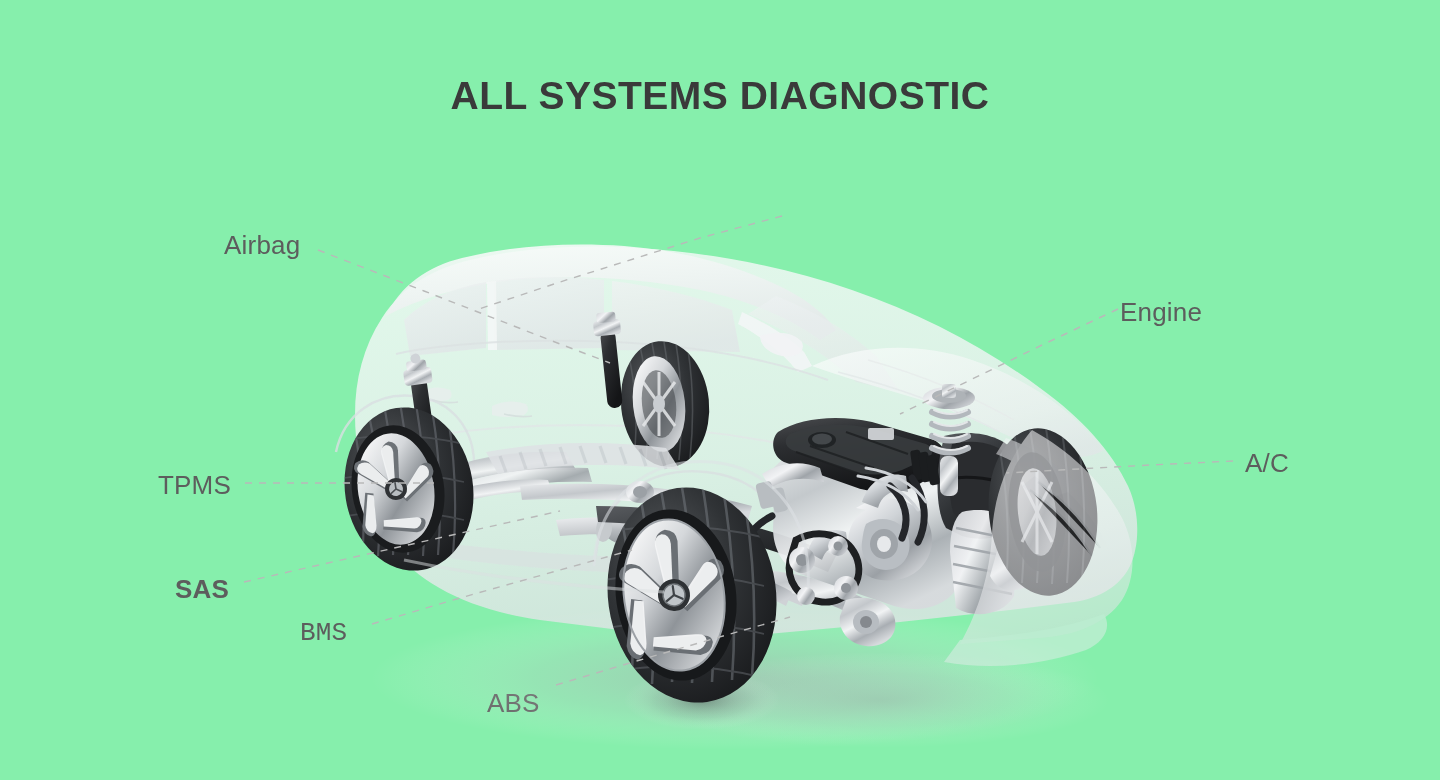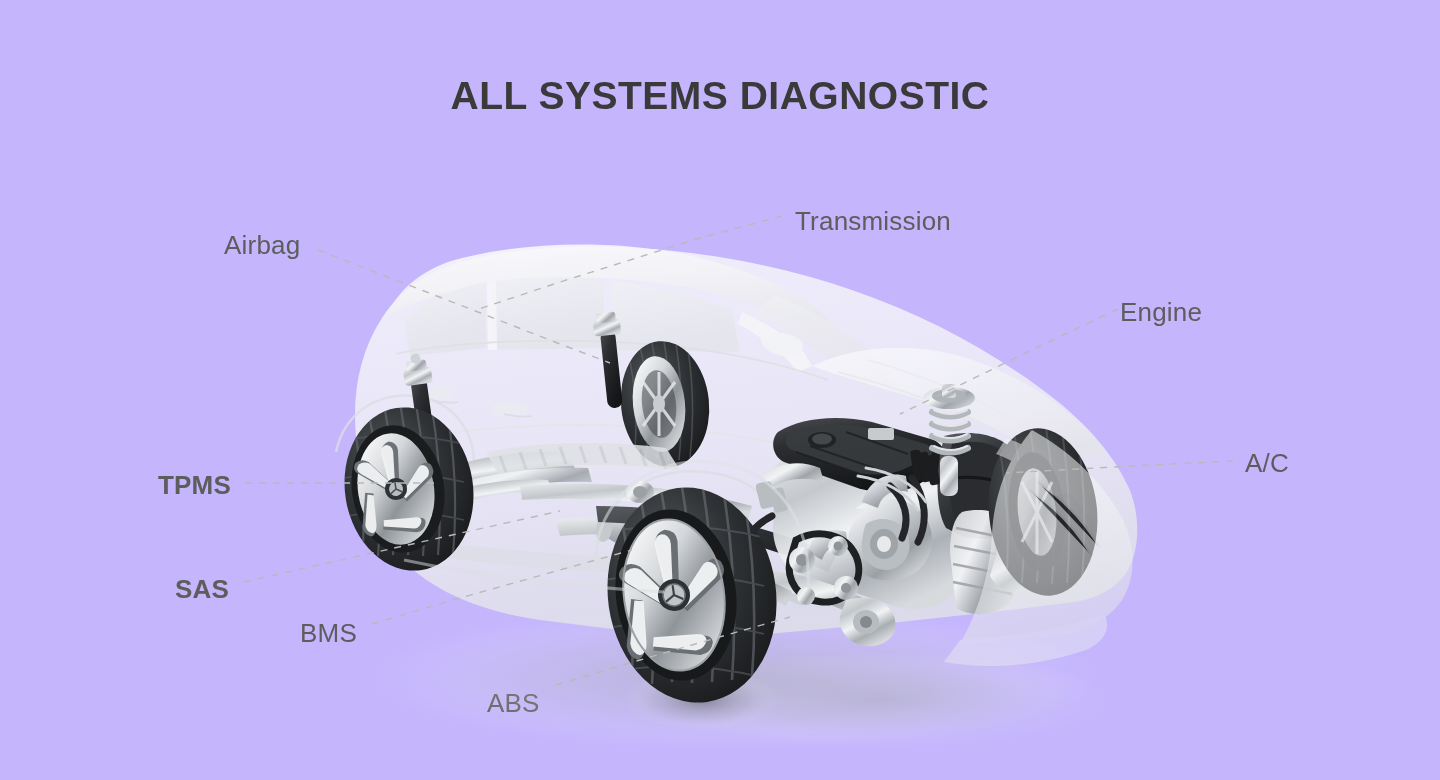--- a/index.html
+++ b/index.html
@@ -7,21 +7,21 @@
     padding: 0;
     background: #ffffff;
   }
   body {
     font-family: "Liberation Sans", sans-serif;
   }
   #stage {
     position: relative;
     width: 1440px;
     height: 780px;
-    background: #c4b5fd;
+    background: #86efac;
     overflow: hidden;
   }
 
   
   #title {
     position: absolute;
     left: 0;
     top: 74px;
     width: 1440px;
     text-align: center;
@@ -595,27 +595,26 @@
     <polyline class="leader" points="245,483 330,483 400,483 440,483"></polyline>
     <polyline class="leader" points="244,582 350,558 470,531 560,511"></polyline>
     <polyline class="leader" points="372,624 460,598 560,570 632,550"></polyline>
     <polyline class="leader" points="556,685 640,660 730,634 790,617"></polyline>
   </svg>
 
   <div id="title">ALL SYSTEMS DIAGNOSTIC</div>
 
   <div class="callout" style="left:224px; top:230px;">Airbag</div>
 
-  <div class="callout" style="left:795px; top:206px;">Transmission</div>
 
   <div class="callout" style="left:1120px; top:297px;">Engine</div>
 
   <div class="callout" style="left:1245px; top:448px;text-align:right;">A/C</div>
 
-  <div class="callout" style="left:158px; top:470px;font-weight:bold;">TPMS</div>
+  <div class="callout" style="left:158px; top:470px;">TPMS</div>
 
   <div class="callout" style="left:175px; top:574px;font-weight:bold;">SAS</div>
 
-  <div class="callout" style="left:300px; top:618px;">BMS</div>
+  <div class="callout" style="left:300px; top:618px;font-family:Liberation Mono, monospace;">BMS</div>
 
   <div class="callout" style="left:487px; top:688px;">ABS</div>
 
 </div>
 
 </body></html>

